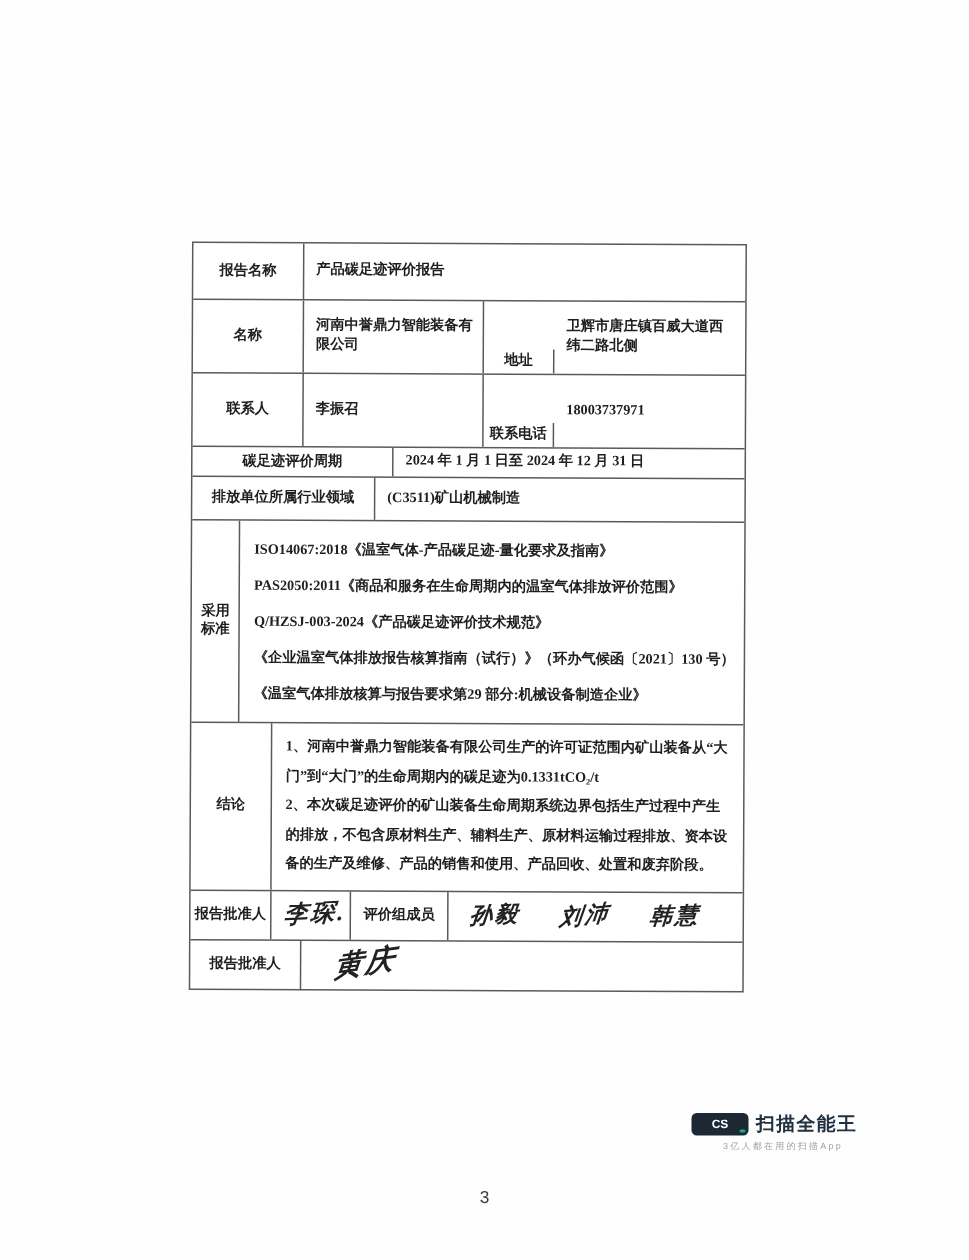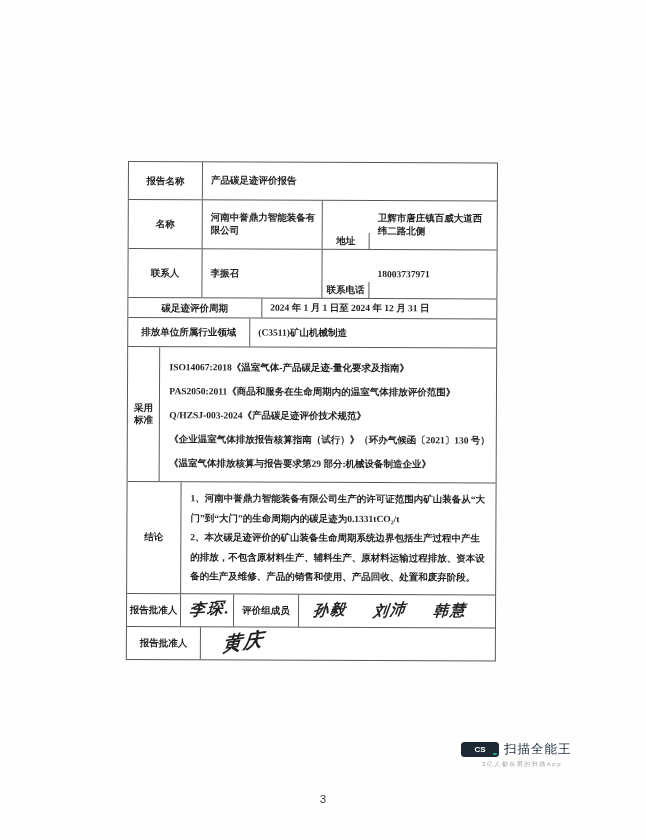--- a/index.html
+++ b/index.html
@@ -82,21 +82,21 @@
     width:38px; height:15px; border-radius:3.5px;
     background:#1c2834; color:#ffffff;
     font-size:8px; font-weight:700;
     display:flex; align-items:center; justify-content:center;
     position:relative; letter-spacing:0;
   }
   .cs-icon::after {
     content:""; position:absolute; right:2px; bottom:2px;
     width:4px; height:2.5px; background:#11b183; border-radius:1px;
   }
-  .cs-brand { font-size:12.5px; font-weight:400; color:#22313f; letter-spacing:1px; }
+  .cs-brand { font-size:12.5px; font-weight:700; color:#22313f; letter-spacing:1px; }
   .cs-tagline {
     margin-top:2px; margin-left:21px;
     font-size:6px; color:#9aa2a9; letter-spacing:1.5px;
   }
 </style>
 </head>
 <body>
 
 <div class="page">
 

